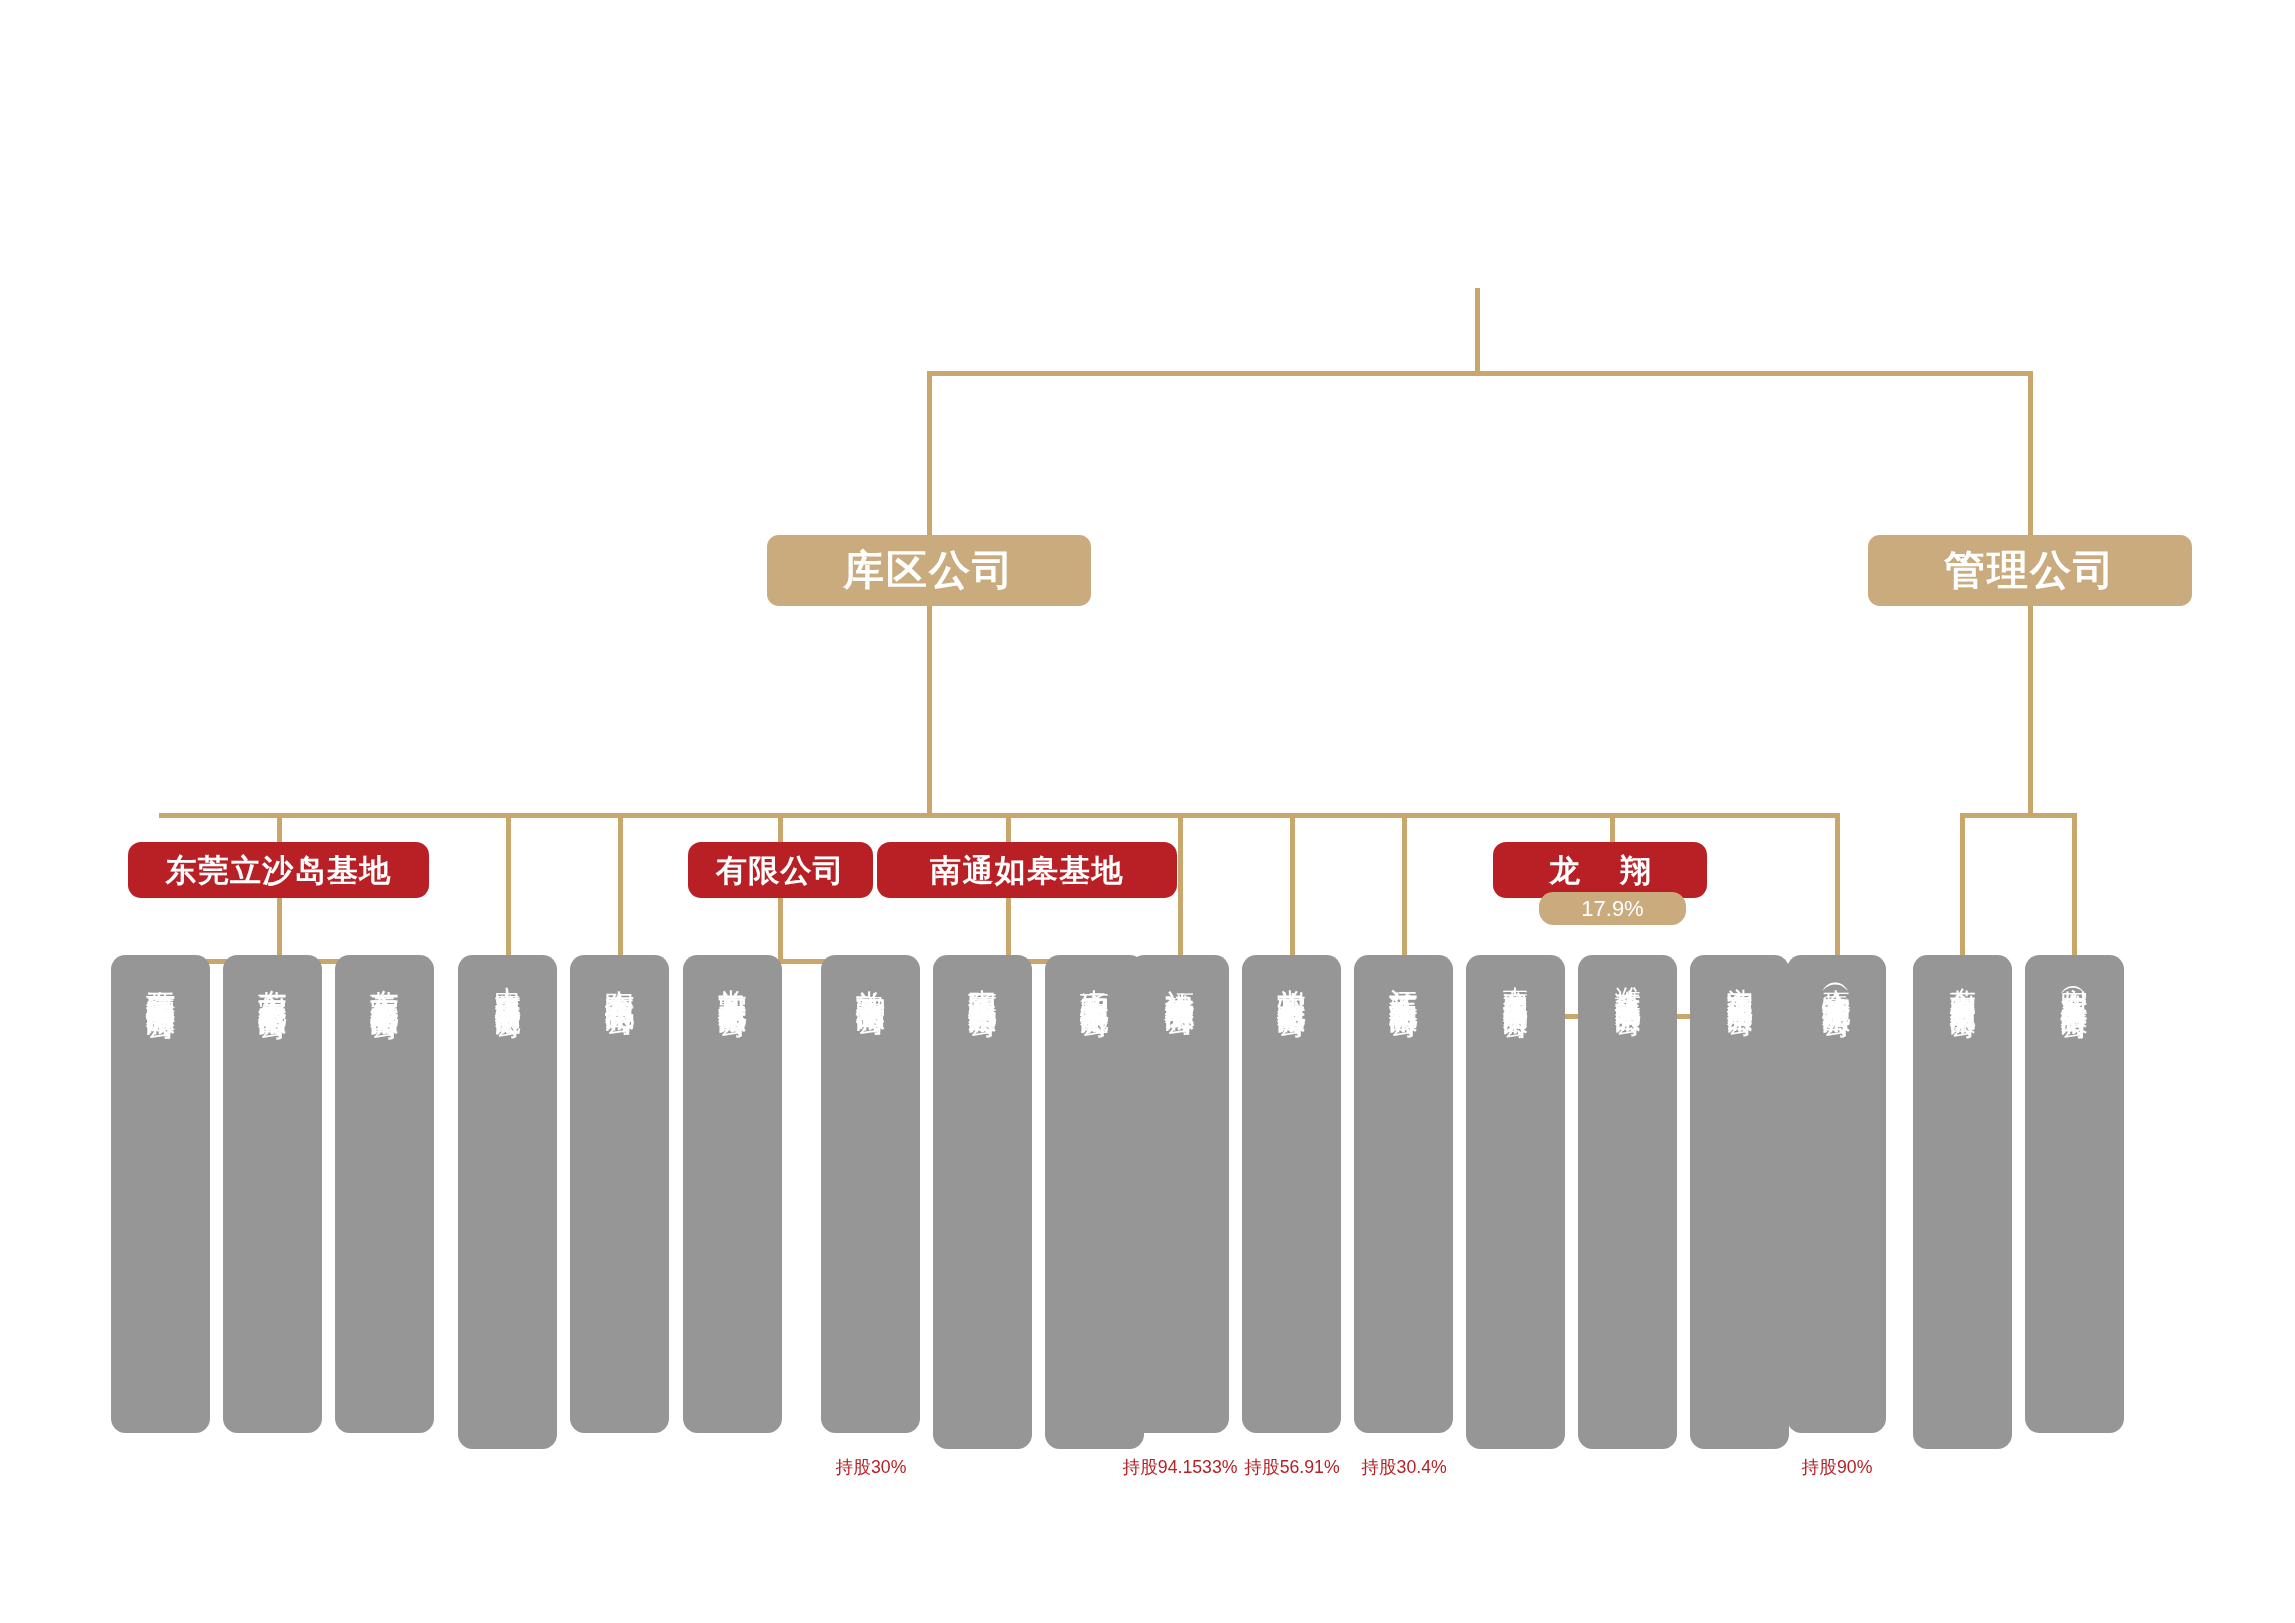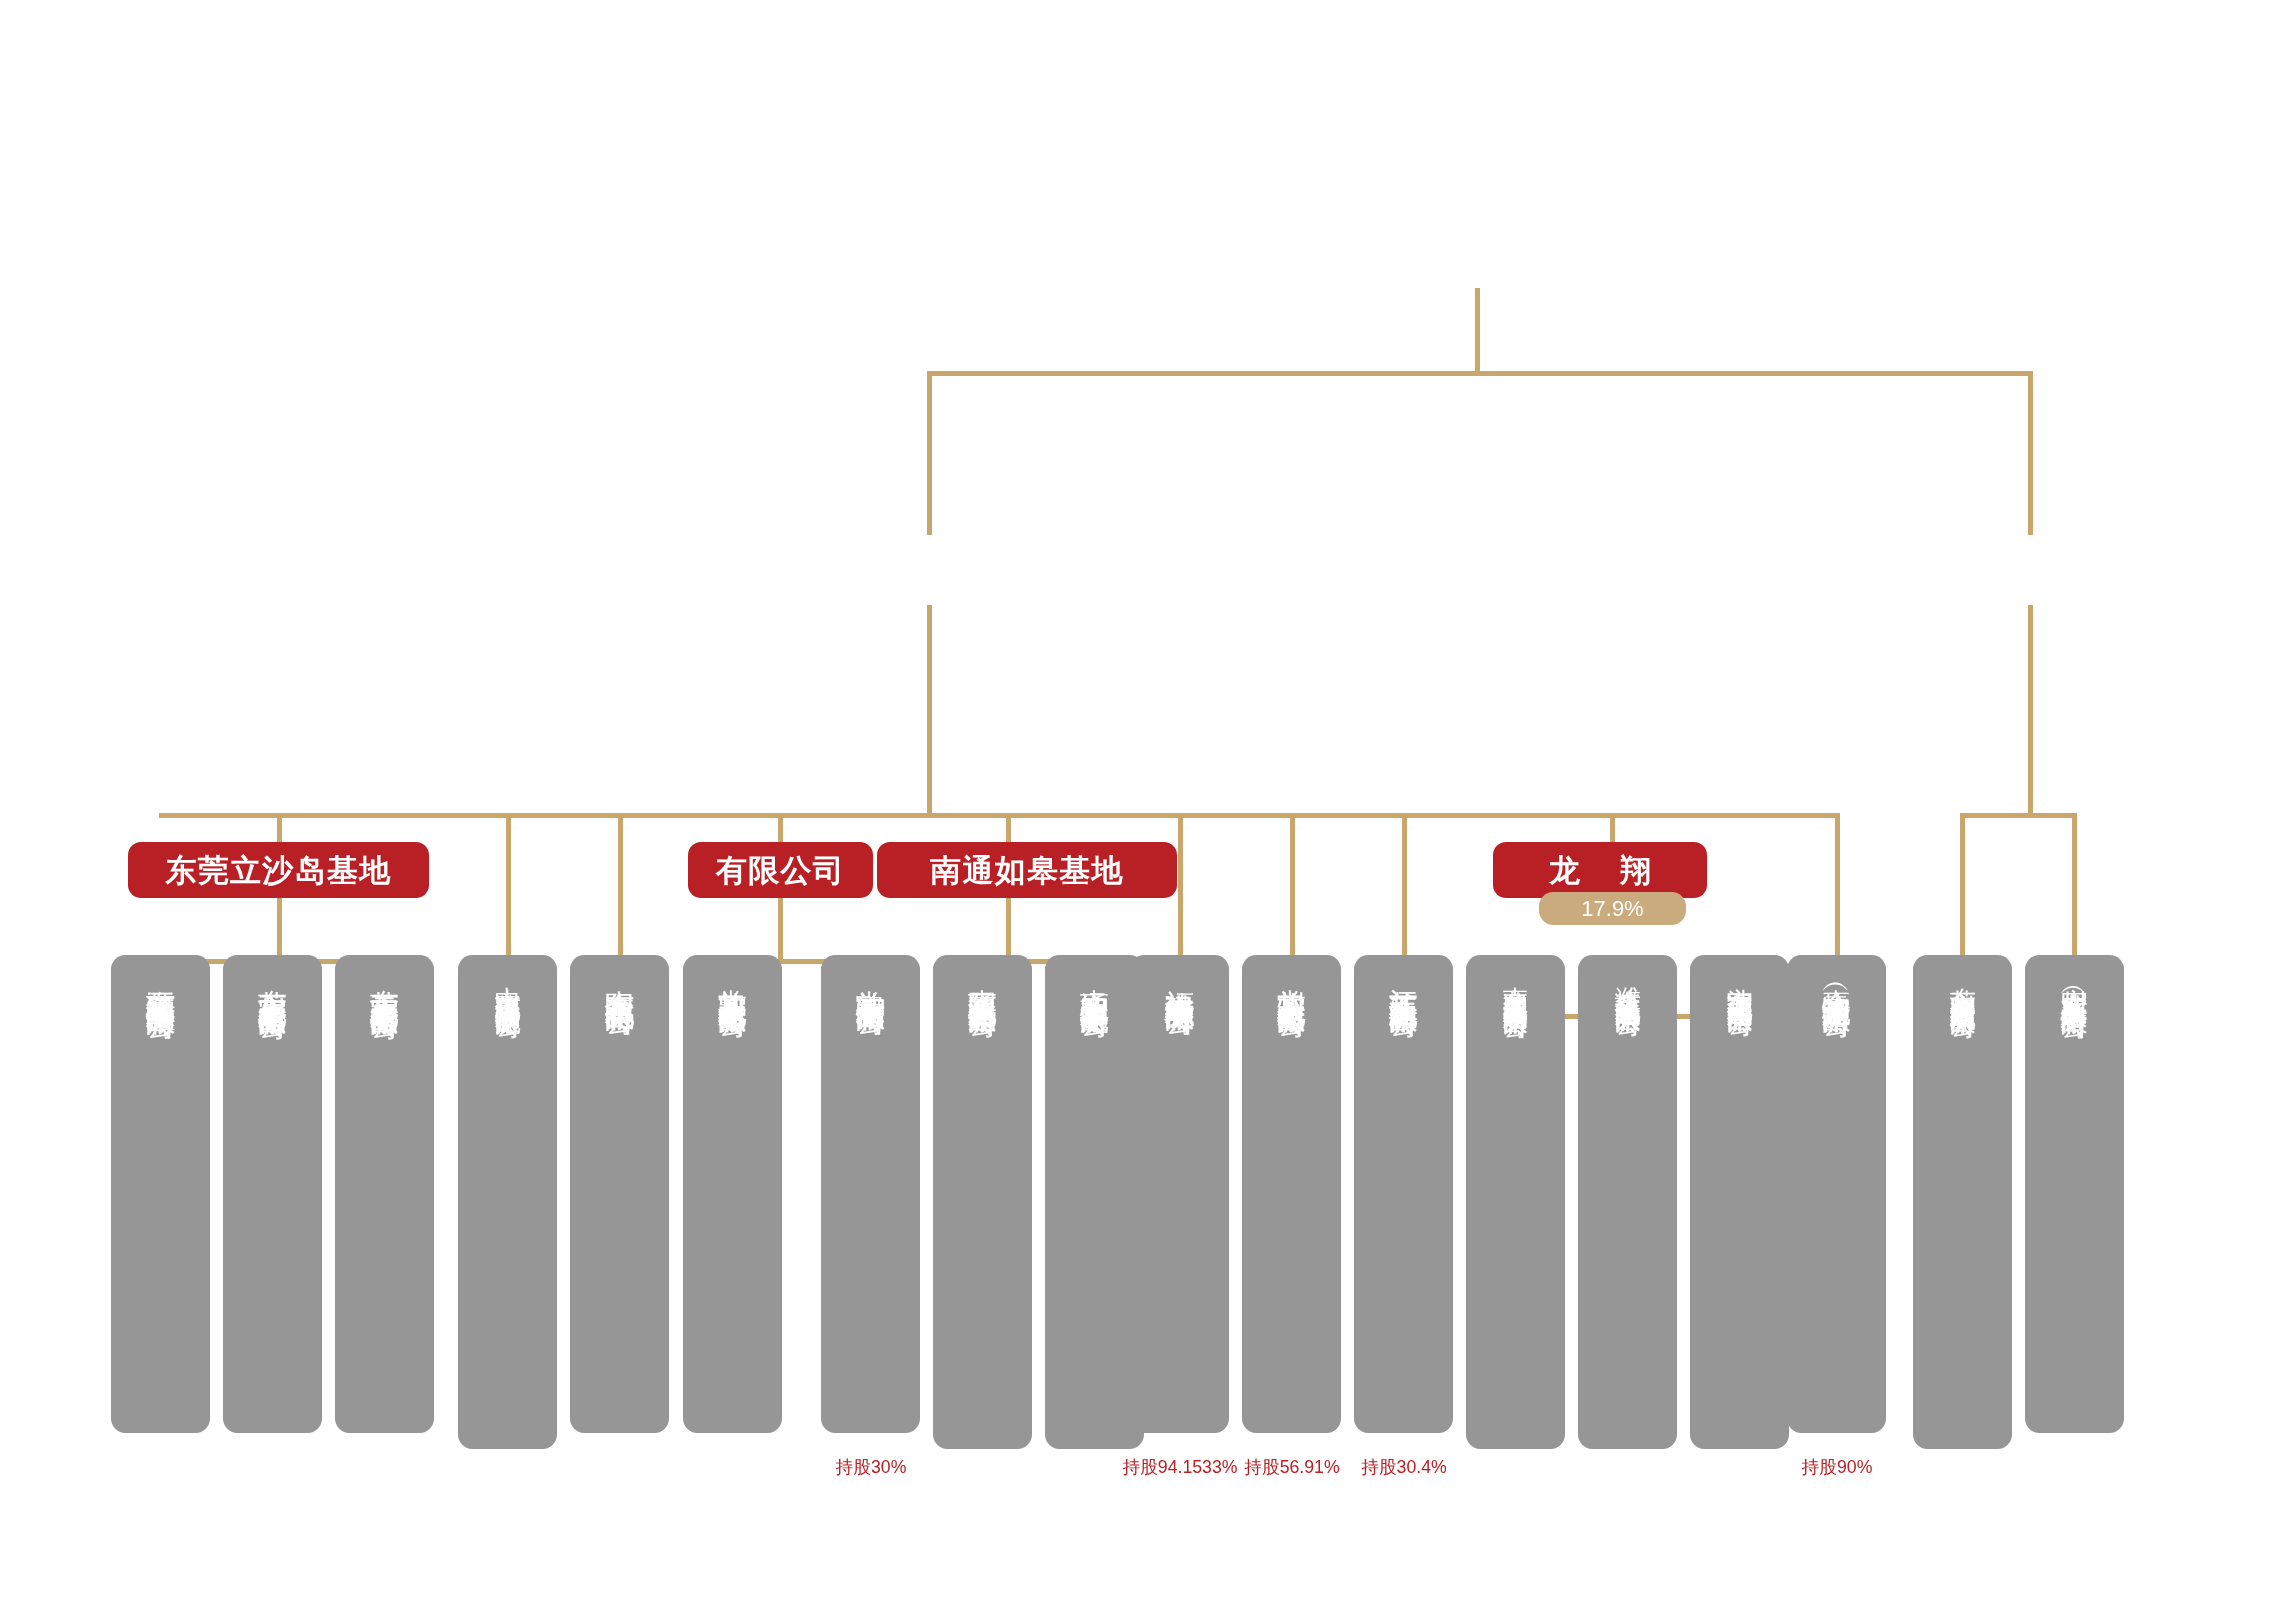--- a/index.html
+++ b/index.html
@@ -408,21 +408,23 @@
       <div class="ln lnv" style="left: 2072px; top: 813px; height: 142px;"></div>
       <div class="ln lnv" style="left: 506px; top: 813px; height: 142px;"></div>
       <div class="ln lnv" style="left: 618px; top: 813px; height: 142px;"></div>
       <div class="ln lnv" style="left: 1178px; top: 813px; height: 142px;"></div>
       <div class="ln lnv" style="left: 1290px; top: 813px; height: 142px;"></div>
       <div class="ln lnv" style="left: 1402px; top: 813px; height: 142px;"></div>
       <div class="ln lnv" style="left: 1835px; top: 813px; height: 142px;"></div>
     </div>
 
 
-
+  <div class="node tan" style="left:767px;top:535px;width:324px;height:71px;">库区公司</div>
+
+  <div class="node tan" style="left:1868px;top:535px;width:324px;height:71px;">管理公司</div>
 
   <div class="node base" style="left:128px;top:842px;width:301px;height:56px;">东莞立沙岛基地</div>
 
   <div class="node base" style="left:688px;top:842px;width:185px;height:56px;">有限公司</div>
 
   <div class="node base" style="left:877px;top:842px;width:300px;height:56px;">南通如皋基地</div>
 
   <div class="node base spaced" style="left:1493px;top:842px;width:214px;height:56px;">龙  翔</div>
 
   <div class="node pill" style="left:1539px;top:892px;width:147px;height:33px;">17.9%</div>

